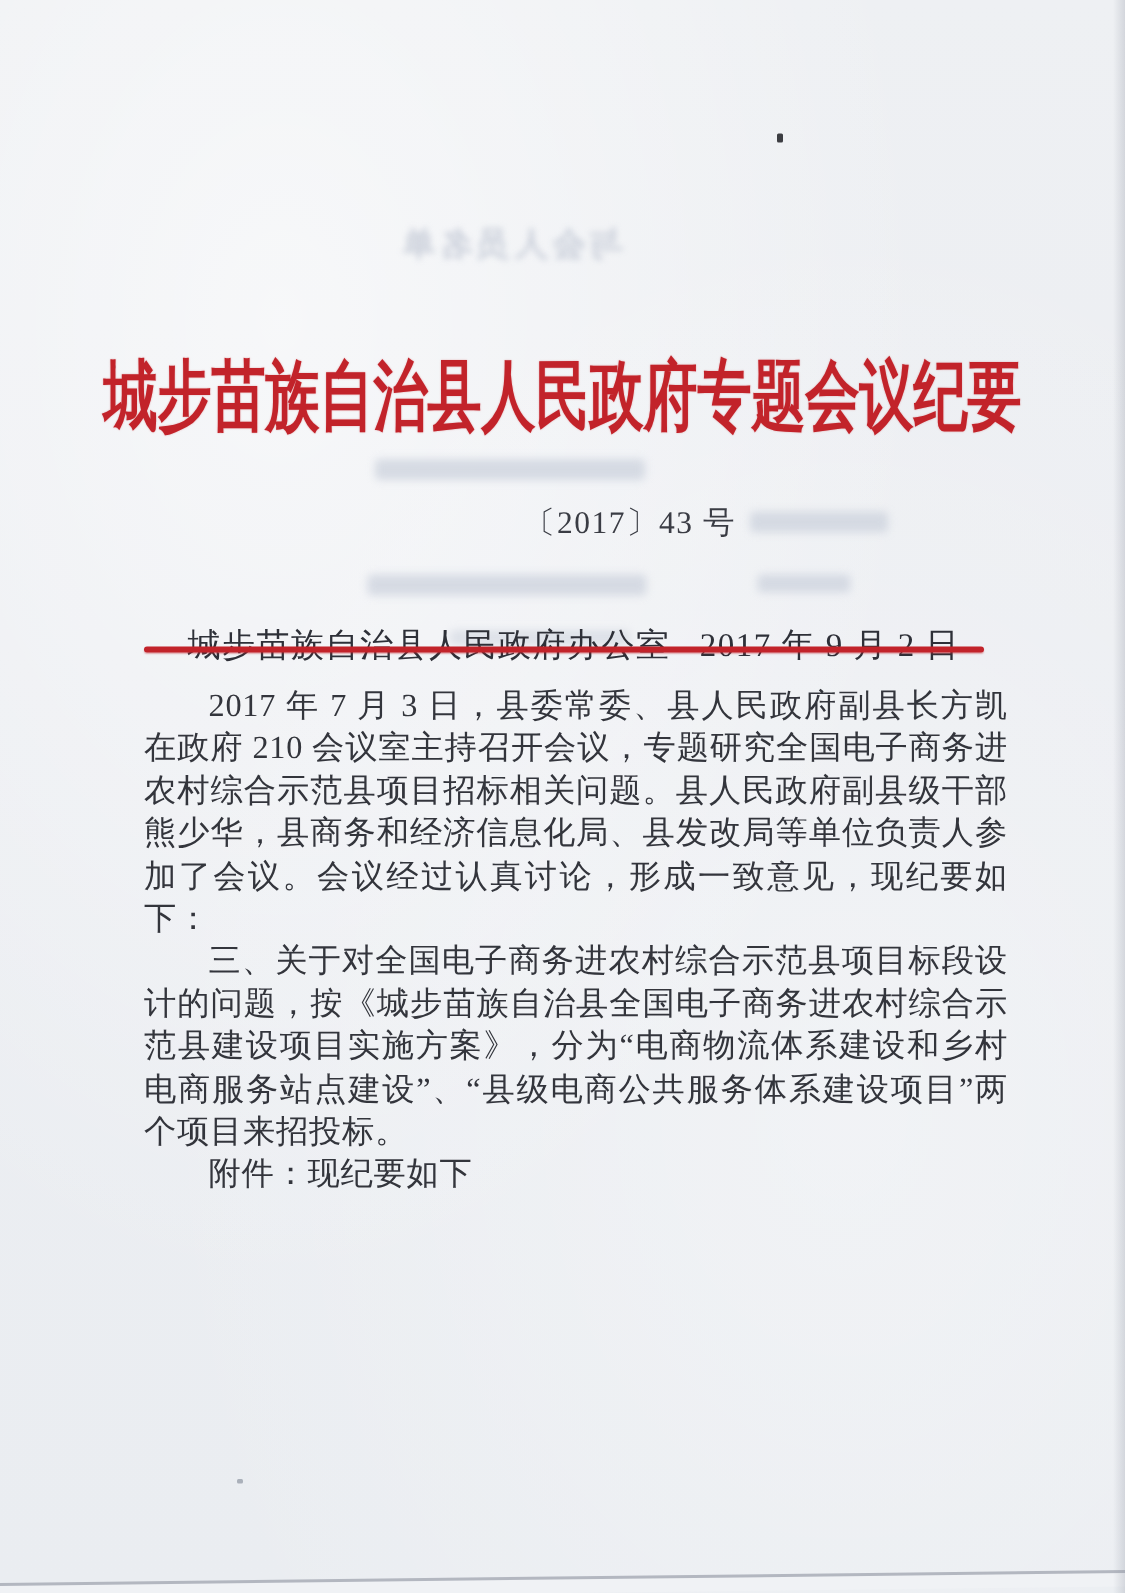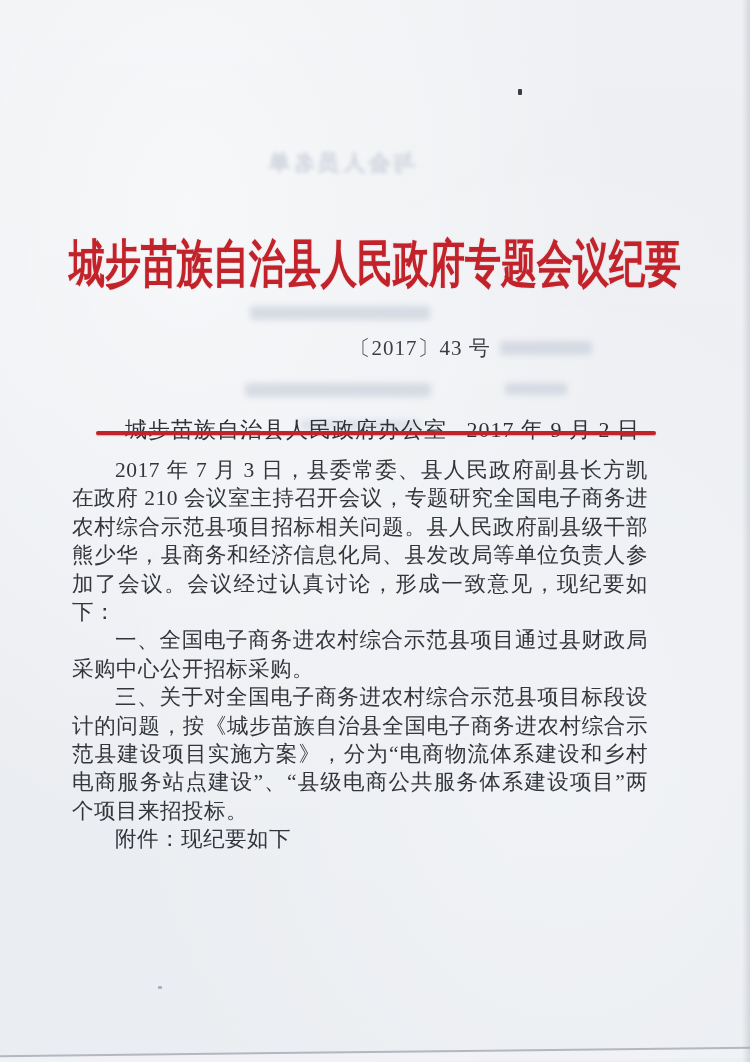--- a/index.html
+++ b/index.html
@@ -50,21 +50,21 @@
     font-size:22px;font-weight:normal;color:#2e3038;letter-spacing:1px;
     white-space:nowrap;
     margin-top:24px;
   }
   .red-rule{
     position:absolute;top:431px;left:96px;width:560px;height:4px;
     background:#c2232a;border-radius:2px;
     box-shadow:0 1px 1px rgba(194,35,42,.35);
   }
   .body-text{
-    position:absolute;top:456px;left:72px;width:576px;
+    position:absolute;top:456px;left:96px;width:576px;
     font-size:21.5px;line-height:28.4px;text-align:justify;
     color:#33353c;letter-spacing:.5px;
   }
   .body-text p{margin:0;text-indent:2em;}
   .speck{position:absolute;background:#3c3d42;border-radius:1px;}
   .sp1{top:89px;left:518px;width:4px;height:6px;}
   .sp2{top:243px;left:74px;width:3px;height:3px;background:#8d93a0;}
   .sp3{top:986px;left:158px;width:4px;height:3px;background:#aab0ba;}
   .bottom-edge{
     position:absolute;top:1051px;left:-4px;width:758px;height:2px;
@@ -101,21 +101,20 @@
 
   <div class="issuer-row">
     <span>城步苗族自治县人民政府办公室</span>
     <span>2017 年 9 月 2 日</span>
   </div>
 
   <div class="red-rule"></div>
 
   <div class="body-text">
     <p>2017 年 7 月 3 日，县委常委、县人民政府副县长方凯在政府 210 会议室主持召开会议，专题研究全国电子商务进农村综合示范县项目招标相关问题。县人民政府副县级干部熊少华，县商务和经济信息化局、县发改局等单位负责人参加了会议。会议经过认真讨论，形成一致意见，现纪要如下：</p>
-    <p>一、全国电子商务进农村综合示范县项目通过县财政局采购中心公开招标采购。</p>
     <p>三、关于对全国电子商务进农村综合示范县项目标段设计的问题，按《城步苗族自治县全国电子商务进农村综合示范县建设项目实施方案》，分为“电商物流体系建设和乡村电商服务站点建设”、“县级电商公共服务体系建设项目”两个项目来招投标。</p>
     <p>附件：现纪要如下</p>
   </div>
 
   <div class="below-edge"></div>
   <div class="bottom-edge"></div>
   <div class="right-shadow"></div>
 
 </div>
 

